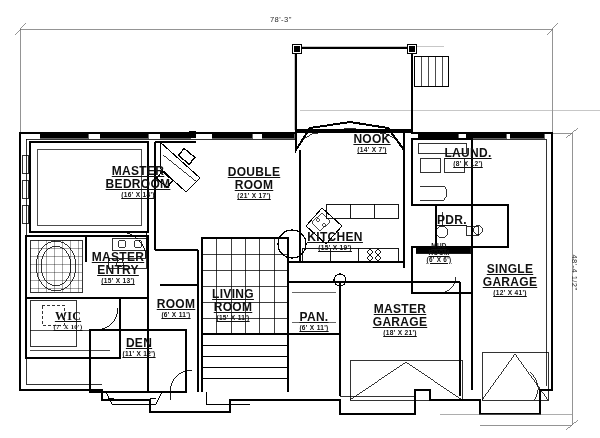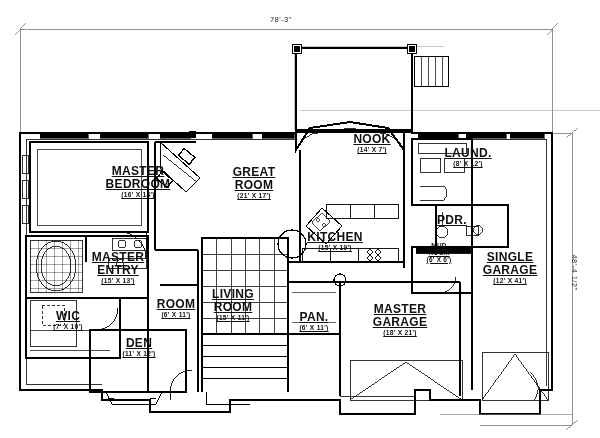--- a/index.html
+++ b/index.html
@@ -403,42 +403,42 @@
 
   </svg>
 
   <div class="rm-label" style="left:88px; top:165px; width:100px;">
     <span class="rm-name">MASTER</span>
     <span class="rm-name">BEDROOM</span>
     <span class="rm-dim">(16' X 14')</span>
   </div>
 
   <div class="rm-label" style="left:219px; top:166px; width:70px;">
-    <span class="rm-name">GREAT</span>
+    <span class="rm-name">DOUBLE</span>
     <span class="rm-name">ROOM</span>
     <span class="rm-dim">(21' X 17')</span>
   </div>
 
   <div class="rm-label" style="left:344px; top:133px; width:56px;">
     <span class="rm-name">NOOK</span>
     <span class="rm-dim">(14' X 7')</span>
   </div>
 
   <div class="rm-label" style="left:444px; top:147px; width:48px;">
     <span class="rm-name">LAUND.</span>
     <span class="rm-dim">(8' X 12')</span>
   </div>
 
   <div class="rm-label" style="left:87px; top:251px; width:62px;">
     <span class="rm-name">MASTER</span>
     <span class="rm-name">ENTRY</span>
     <span class="rm-dim">(15' X 13')</span>
   </div>
 
-  <div class="rm-label" style="left:47px; top:310px; width:42px;">
+  <div class="rm-label" style="left:47px; top:310px; width:42px;font-family:Liberation Serif, serif;">
     <span class="rm-name">WIC</span>
     <span class="rm-dim">(7' X 10')</span>
   </div>
 
   <div class="rm-label" style="left:115px; top:337px; width:48px;">
     <span class="rm-name">DEN</span>
     <span class="rm-dim">(11' X 12')</span>
   </div>
 
   <div class="rm-label" style="left:152px; top:298px; width:48px;">
@@ -471,21 +471,21 @@
     <span class="rm-name lbl-sm">ROOM</span>
     <span class="rm-dim lbl-sm">(6' X 6')</span>
   </div>
 
   <div class="rm-label" style="left:370px; top:303px; width:60px;">
     <span class="rm-name">MASTER</span>
     <span class="rm-name">GARAGE</span>
     <span class="rm-dim">(18' X 21')</span>
   </div>
 
-  <div class="rm-label" style="left:482px; top:251px; width:56px;">
+  <div class="rm-label" style="left:482px; top:263px; width:56px;">
     <span class="rm-name">SINGLE</span>
     <span class="rm-name">GARAGE</span>
     <span class="rm-dim">(12' X 41')</span>
   </div>
 
   <div class="dim-text" style="left:270px; top:15px;">78'-3"</div>
 
   <div class="dim-text vertical" style="left:556px; top:268px;">48'-4 1/2"</div>
 
 </div>

